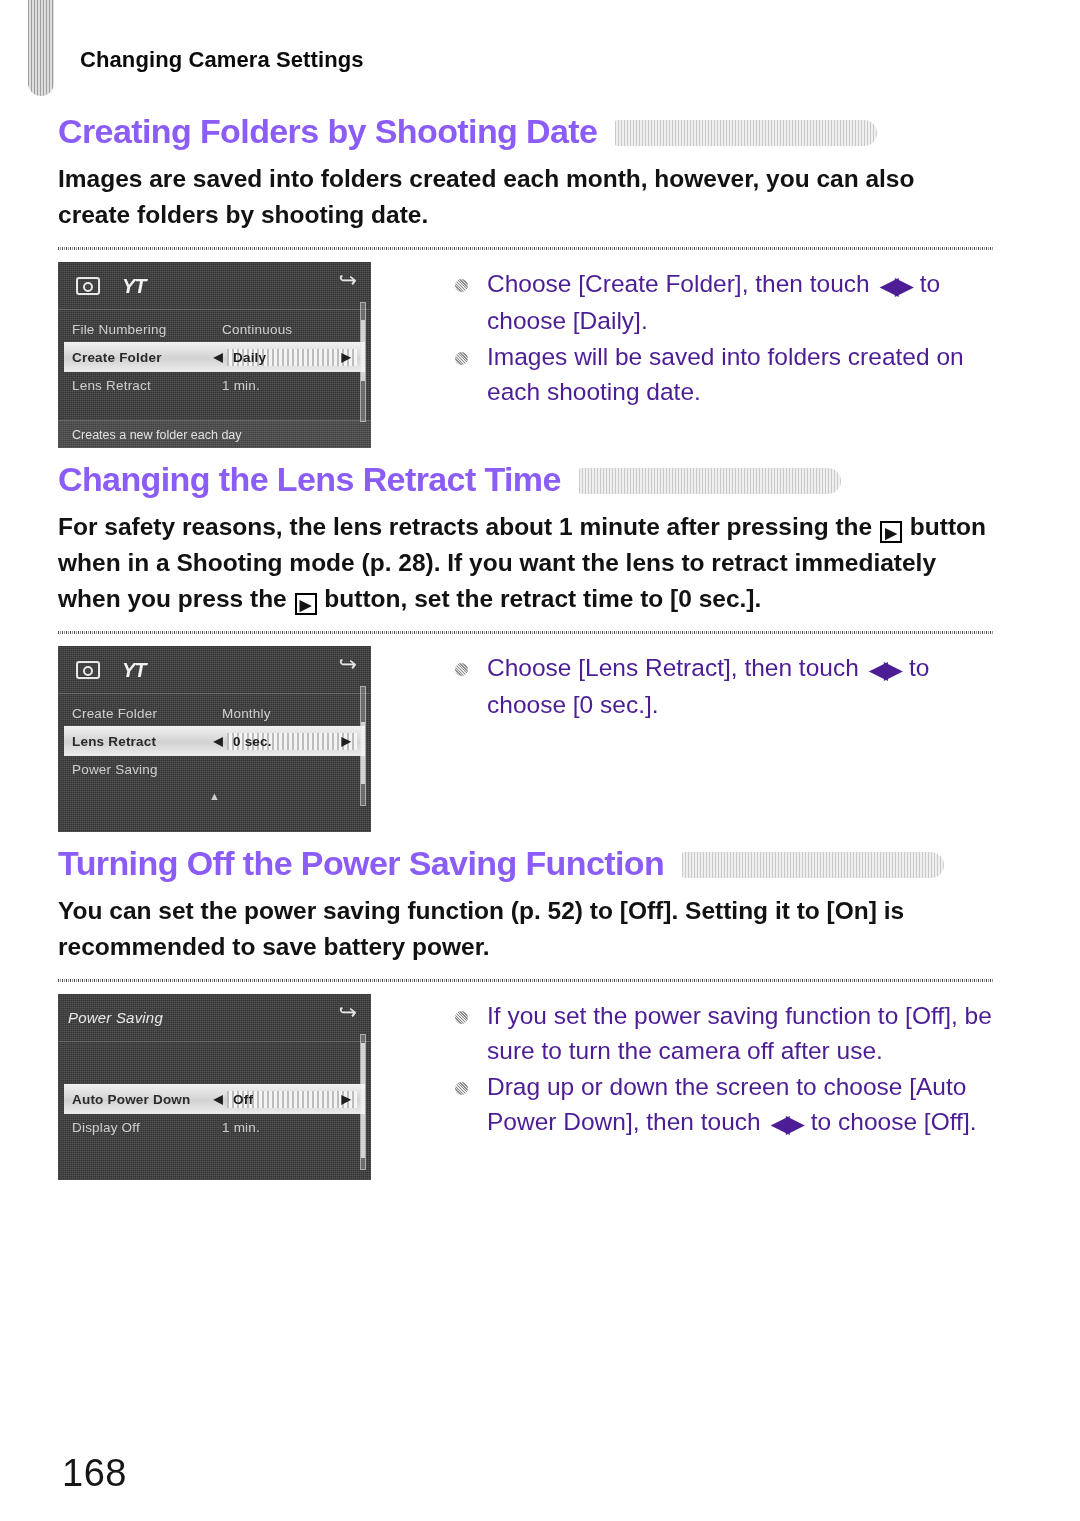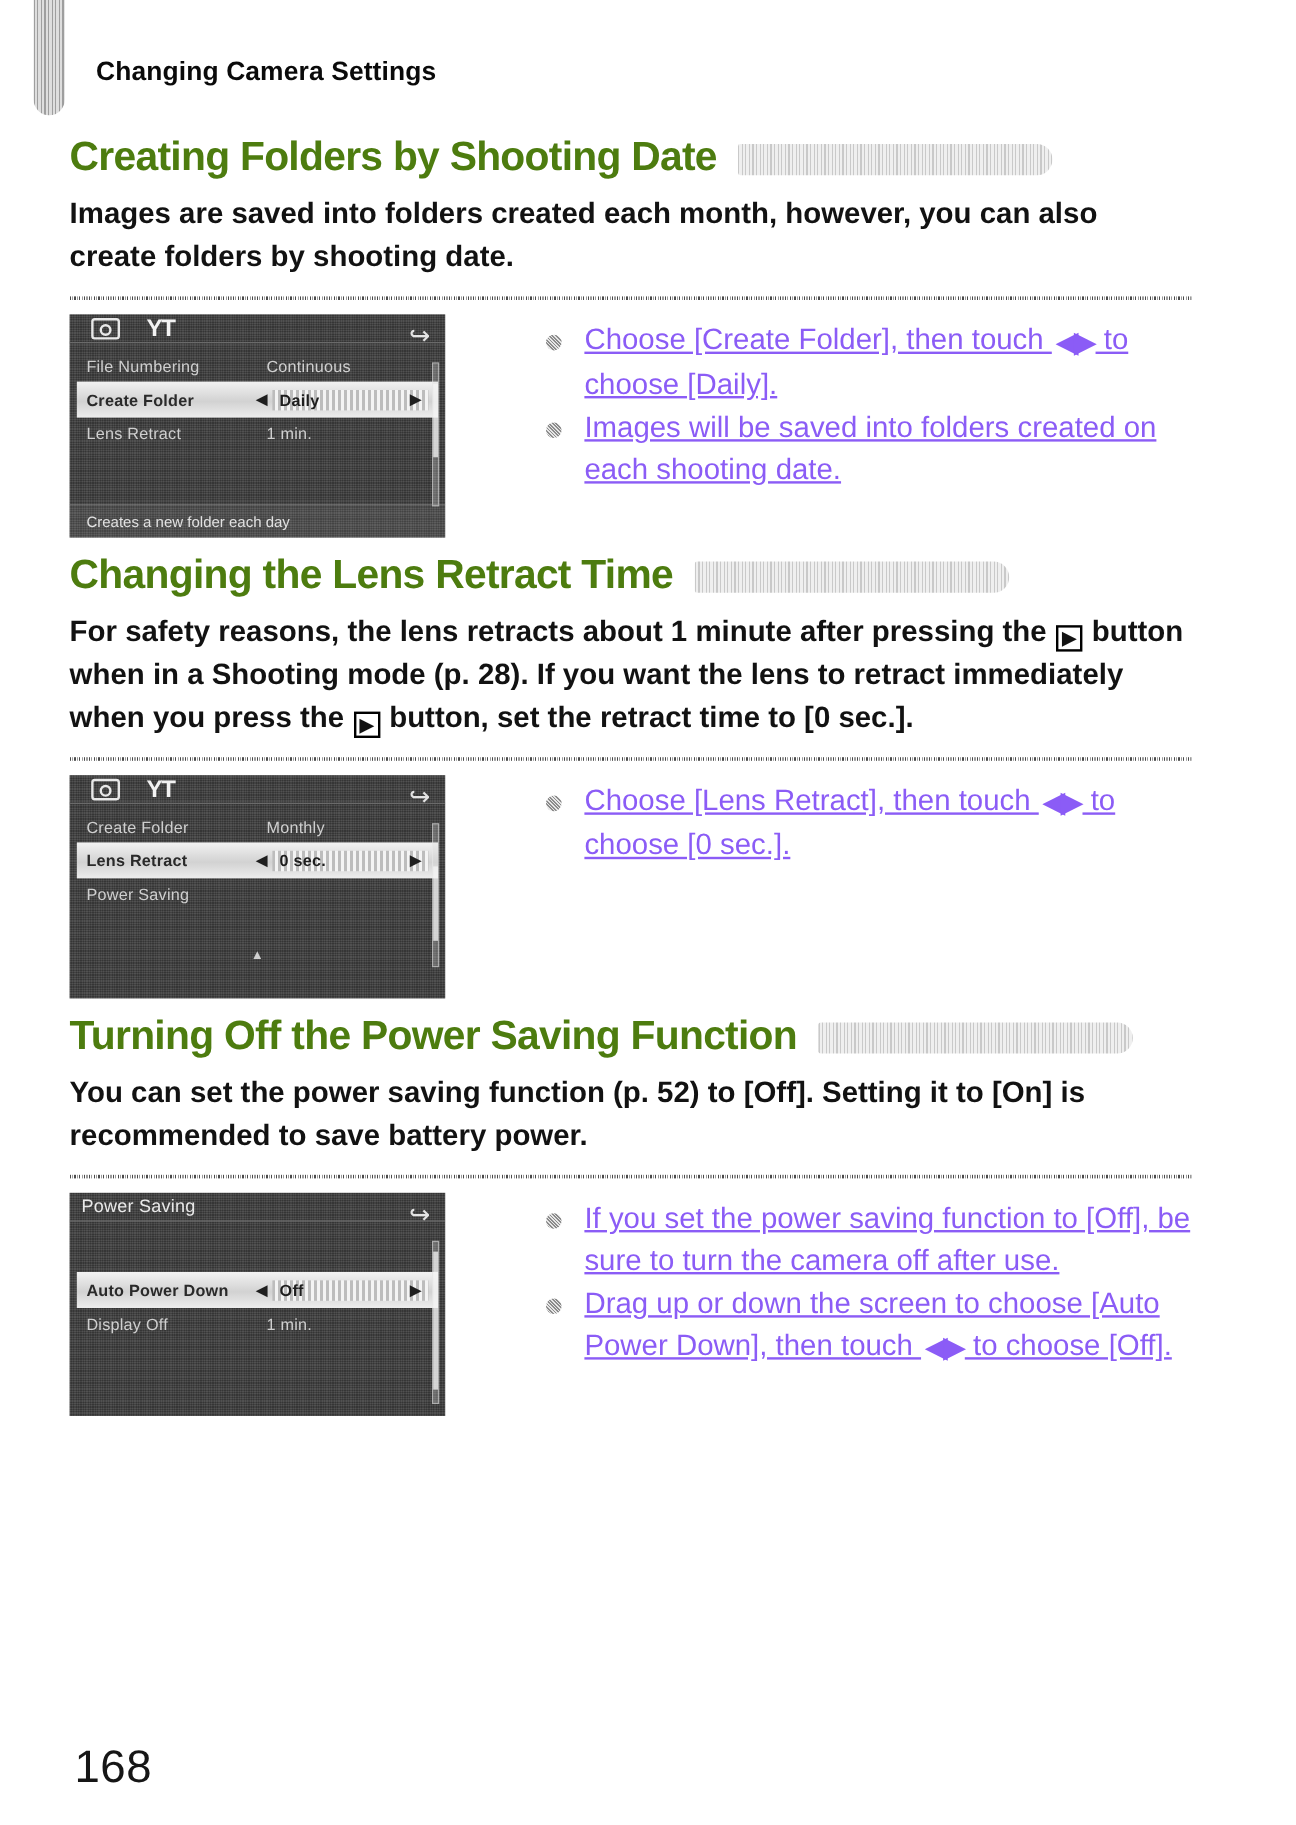--- a/index.html
+++ b/index.html
@@ -57,21 +57,21 @@
   .heading-row {
     display: flex;
     align-items: center;
     margin-top: 12px;
     margin-bottom: 10px;
   }
   .heading-text {
     font-size: 34px;
     font-weight: bold;
     letter-spacing: -0.6px;
-    color: #4d7c0f;
+    color: #8b5cf6;
     white-space: nowrap;
   }
   .heading-bar {
     flex: 1 1 auto;
     height: 26px;
     margin-left: 18px;
     margin-top: 3px;
     background: repeating-linear-gradient(
         90deg,
         #c9c9c9 0px, #c9c9c9 1px,
@@ -141,23 +141,22 @@
     padding-top: 4px;
     padding-left: 12px;
   }
 
   ul.bullets { list-style: none; margin: 0; padding: 0; }
   ul.bullets li {
     position: relative;
     padding-left: 42px;
     font-size: 24.5px;
     line-height: 35px;
-    color: #8b5cf6;
+    color: #4c1d95;
     margin-bottom: 1px;
-    text-decoration: underline;
   }
   ul.bullets li::before {
     content: "";
     position: absolute;
     left: 10px;
     top: 13px;
     width: 13px;
     height: 13px;
     border-radius: 50%;
     background: repeating-linear-gradient(
@@ -174,27 +173,28 @@
     background: #3d3d3d;
     background-image:
       repeating-linear-gradient(0deg, rgba(255,255,255,.055) 0 1px, rgba(0,0,0,.08) 1px 2px),
       repeating-linear-gradient(90deg, rgba(255,255,255,.05) 0 1px, rgba(0,0,0,.07) 1px 2px);
     color: #d6d6d6;
     font-size: 11px;
     overflow: hidden;
     box-sizing: border-box;
   }
   .lcd-topbar {
-    height: 24px;
+    height: 48px;
     border-bottom: 1px solid #6a6a6a;
     display: flex;
     align-items: center;
     padding: 0 10px;
     box-sizing: border-box;
     position: relative;
+    font-style: italic;
   }
   .lcd-topbar.title-bar { justify-content: flex-start; }
 
   .ic {
     display: inline-block;
     color: #ededed;
     filter: blur(.25px);
   }
   .ic-camera {
     width: 20px; height: 14px;

